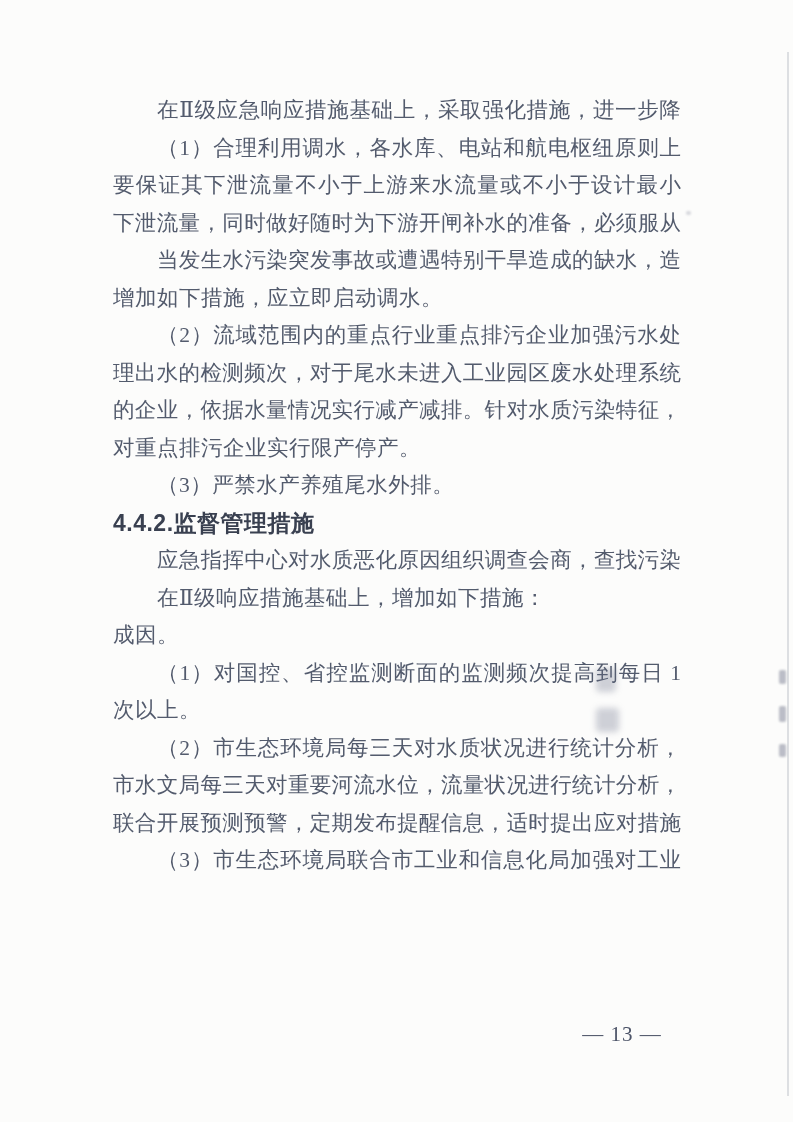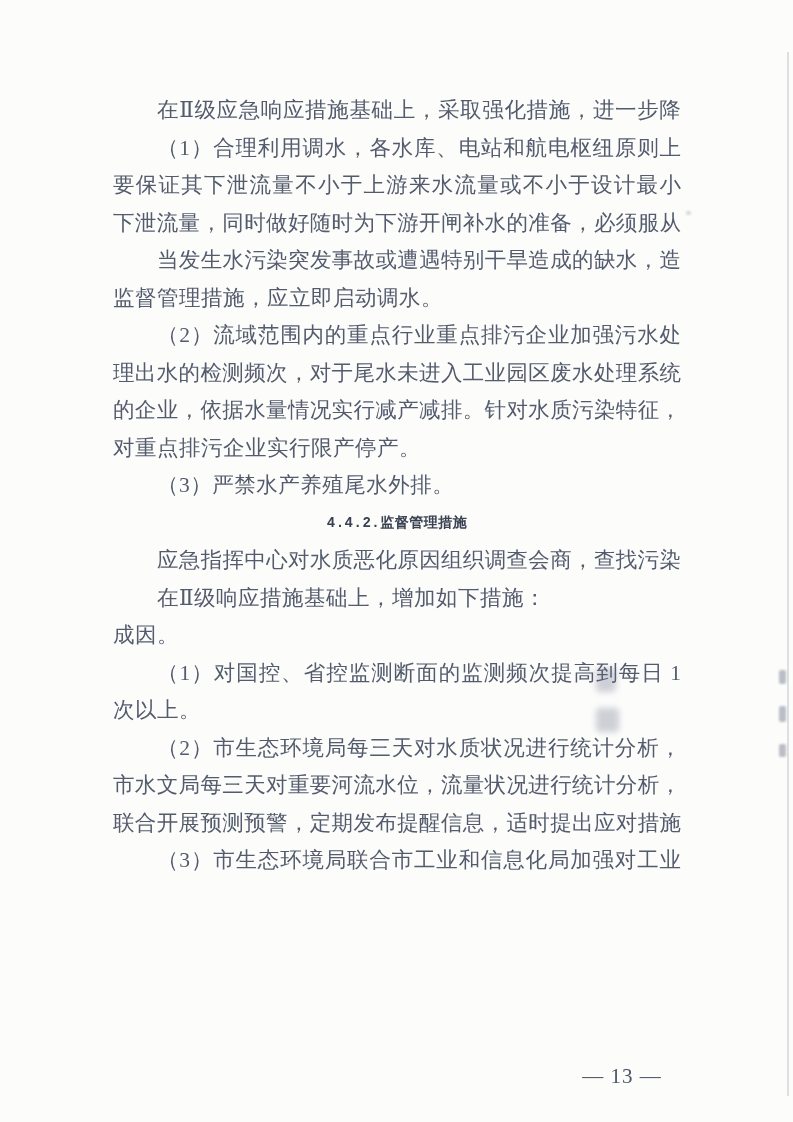--- a/index.html
+++ b/index.html
@@ -32,36 +32,34 @@
   .line.j{
     display:flex;
     justify-content:space-between;
     align-items:baseline;
     white-space:normal;
     letter-spacing:0;
   }
   .line.j span{white-space:pre;line-height:37.5px;}
   .line.ind{padding-left:44px;}
   .line.head{
-    font-family:Liberation Mono, monospace;
+    font-family:Liberation Sans, sans-serif;
     font-weight:bold;
-    font-size:14px;
+    font-size:23px;
     color:var(--heading-ink);
     letter-spacing:0.5px;
-    text-align:center;
   }
   .pageno{
     position:absolute;
     left:563px;top:1016px;width:118px;height:37px;
     line-height:37px;
     text-align:center;
     font-size:21px;
     letter-spacing:1px;
     color:var(--pageno-ink);
-    margin-top:42px;
   }
   
   .edge-line{
     position:absolute;
     left:787px;top:52px;width:2px;height:1044px;
     background:rgba(140,146,163,0.28);
     filter:blur(0.4px);
   }
   .ghost{
     position:absolute;
@@ -214,21 +212,21 @@
         <span>干</span>
         <span>旱</span>
         <span>造</span>
         <span>成</span>
         <span>的</span>
         <span>缺</span>
         <span>水</span>
         <span>，</span>
         <span>造</span>
       </div>
-      <div class="line">监督管理措施，应立即启动调水。</div>
+      <div class="line">增加如下措施，应立即启动调水。</div>
       <div class="line j ind">
         <span>（</span>
         <span>2</span>
         <span>）</span>
         <span>流</span>
         <span>域</span>
         <span>范</span>
         <span>围</span>
         <span>内</span>
         <span>的</span>

